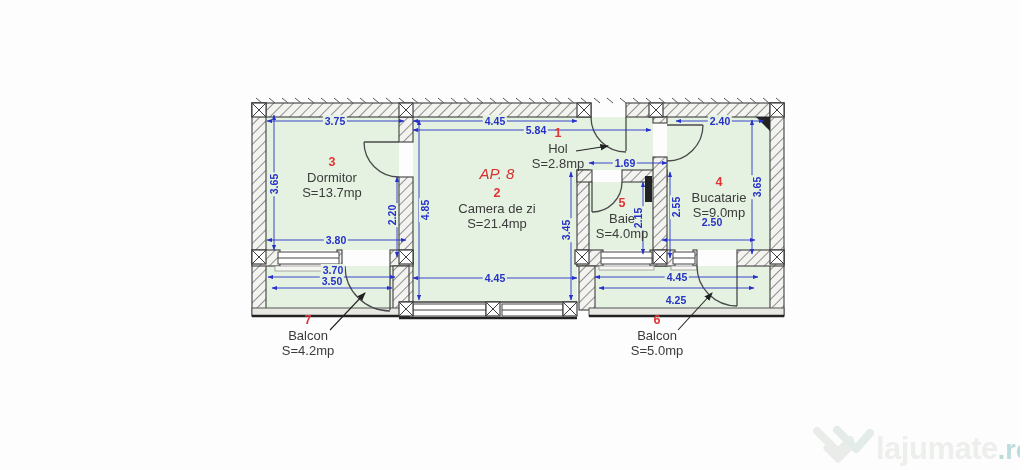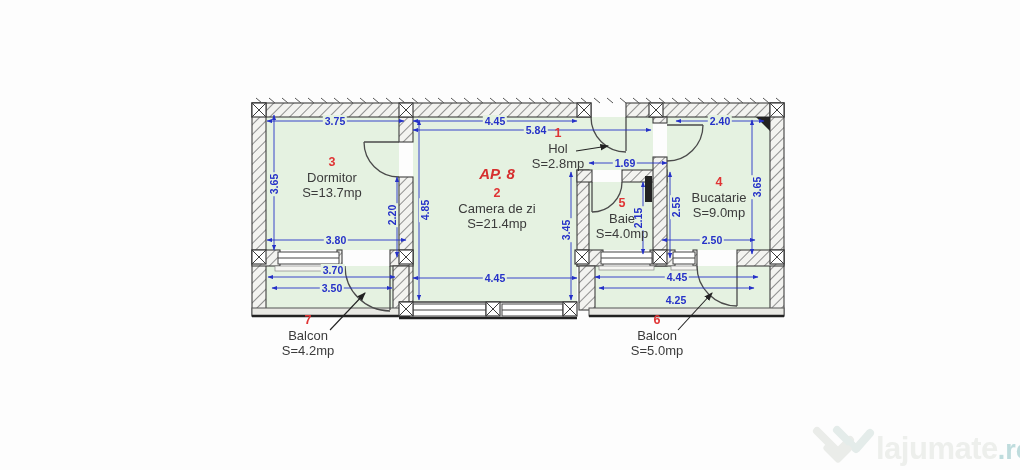--- a/index.html
+++ b/index.html
@@ -9,21 +9,21 @@
   
   .dim{position:absolute;transform:translate(-50%,-50%);color:#2531c8;
        font:700 10.5px/12px "Liberation Sans",sans-serif;background:#e5f2e1;
        padding:0 2px;white-space:nowrap;}
   .dim.vert{transform:translate(-50%,-50%) rotate(-90deg);}
   
   .room{position:absolute;transform:translateX(-50%);text-align:center;
         font-size:13px;line-height:15px;color:#3b3b3b;white-space:nowrap;}
   .room .rnum{color:#e03434;font-weight:700;font-size:12.5px;}
   .ap8{position:absolute;transform:translateX(-50%);color:#d62f2f;
-       font-weight:700;font-style:italic;font-size:15px;white-space:nowrap;}
+       font-weight:400;font-style:italic;font-size:15px;white-space:nowrap;}
   
   .wm{position:absolute;left:810px;top:422px;display:flex;align-items:flex-end;}
   .wm .wmtext{font:700 31px/34px "Liberation Sans",sans-serif;color:#edefec;
               letter-spacing:-.5px;}
   .wm .wmtld{font:700 27px/32px "Liberation Sans",sans-serif;color:#bfdcdd;}
 </style>
 </head>
 <body>
 
 <div class="stage">
@@ -176,24 +176,24 @@
       <path d="M678,330 L712,293" marker-end="url(#arb)"></path>
     </g>
   </svg>
 
   <div class="dim" style="left:335px;top:121px">3.75</div>
   <div class="dim" style="left:495px;top:121px">4.45</div>
   <div class="dim" style="left:536px;top:130px">5.84</div>
   <div class="dim" style="left:720px;top:121px">2.40</div>
   <div class="dim" style="left:625px;top:163px">1.69</div>
   <div class="dim" style="left:336px;top:240px">3.80</div>
-  <div class="dim" style="left:712px;top:240px">2.50</div>
+  <div class="dim" style="left:712px;top:222px">2.50</div>
   <div class="dim" style="left:495px;top:278px">4.45</div>
   <div class="dim" style="left:333px;top:270px">3.70</div>
-  <div class="dim" style="left:332px;top:288px">3.50</div>
+  <div class="dim" style="left:332px;top:281px">3.50</div>
   <div class="dim" style="left:677px;top:277px">4.45</div>
   <div class="dim" style="left:676px;top:300px">4.25</div>
   <div class="dim vert" style="left:274px;top:184px">3.65</div>
   <div class="dim vert" style="left:392px;top:215px">2.20</div>
   <div class="dim vert" style="left:425px;top:210px">4.85</div>
   <div class="dim vert" style="left:566px;top:230px">3.45</div>
   <div class="dim vert" style="left:638px;top:218px">2.15</div>
   <div class="dim vert" style="left:676px;top:207px">2.55</div>
   <div class="dim vert" style="left:757px;top:187px">3.65</div>
 

